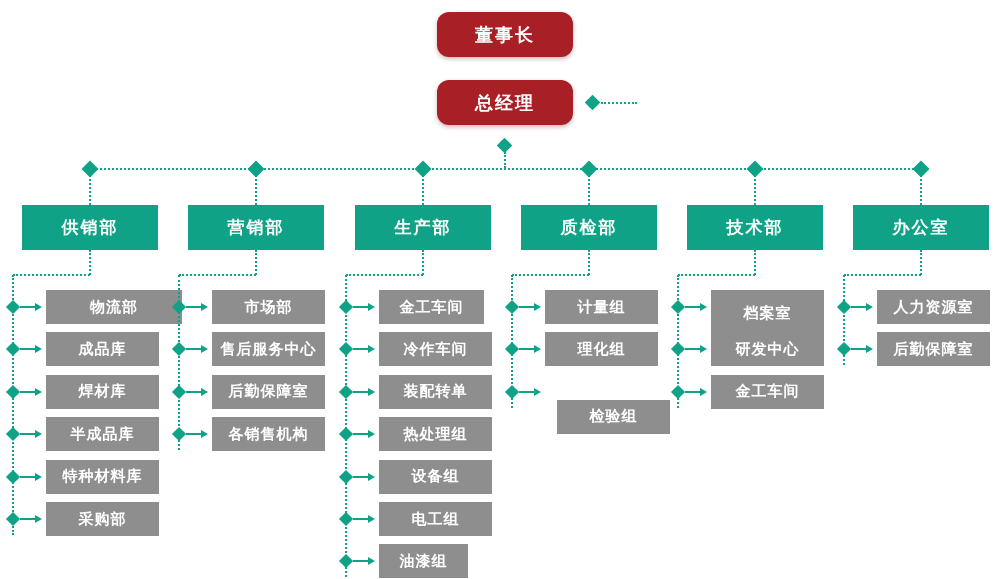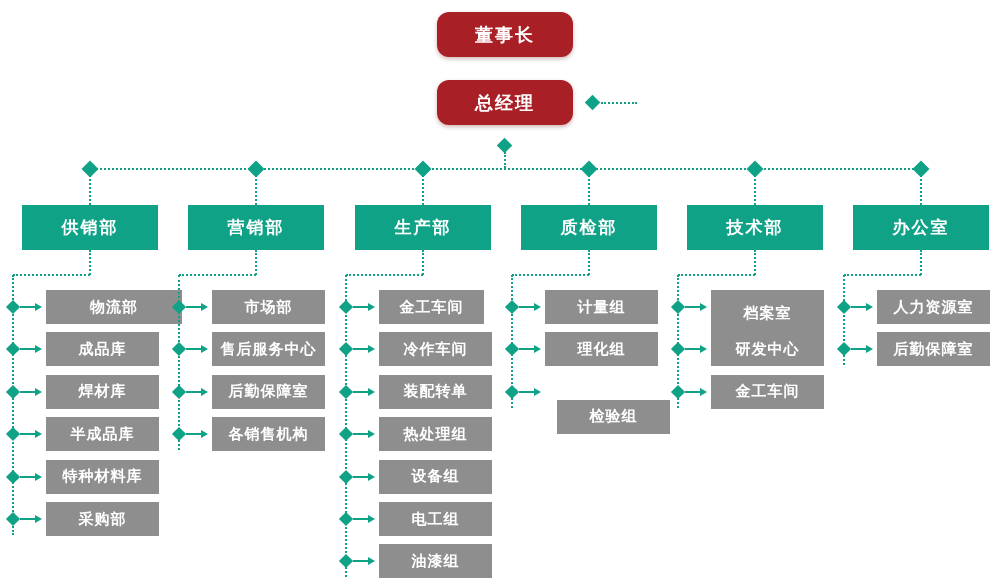--- a/index.html
+++ b/index.html
@@ -129,21 +129,21 @@
       <div class="arrow-line" style="left:353px;top:475.6px;width:15px;"></div>
       <div class="arrow-head" style="left:368px;top:472.6px;"></div>
       <div class="box gray-box" style="left:379px;top:459.6px;width:113px;height:34px;">设备组</div>
       <div class="diamond" style="left:341px;top:514px;width:10px;height:10px;"></div>
       <div class="arrow-line" style="left:353px;top:518px;width:15px;"></div>
       <div class="arrow-head" style="left:368px;top:515px;"></div>
       <div class="box gray-box" style="left:379px;top:502px;width:113px;height:34px;">电工组</div>
       <div class="diamond" style="left:341px;top:556.4px;width:10px;height:10px;"></div>
       <div class="arrow-line" style="left:353px;top:560.4px;width:15px;"></div>
       <div class="arrow-head" style="left:368px;top:557.4px;"></div>
-      <div class="box gray-box" style="left:379px;top:544.4px;width:113px;height:34px;">油漆组</div>
+      <div class="box gray-box" style="left:379px;top:544.4px;width:89px;height:34px;">油漆组</div>
       <div class="diamond" style="left:583px;top:163px;width:12px;height:12px;"></div>
       <div class="vline" style="left:588px;top:175px;height:30px;"></div>
       <div class="box teal-box" style="left:521px;top:205px;width:136px;height:45px;">质检部</div>
       <div class="vline" style="left:588px;top:250px;height:25px;"></div>
       <div class="hline" style="left:512px;top:274px;width:77px;"></div>
       <div class="vline" style="left:511px;top:275px;height:132.8px;"></div>
       <div class="diamond" style="left:507px;top:302px;width:10px;height:10px;"></div>
       <div class="arrow-line" style="left:519px;top:306px;width:15px;"></div>
       <div class="arrow-head" style="left:534px;top:303px;"></div>
       <div class="box gray-box" style="left:545px;top:290px;width:113px;height:34px;">计量组</div>

